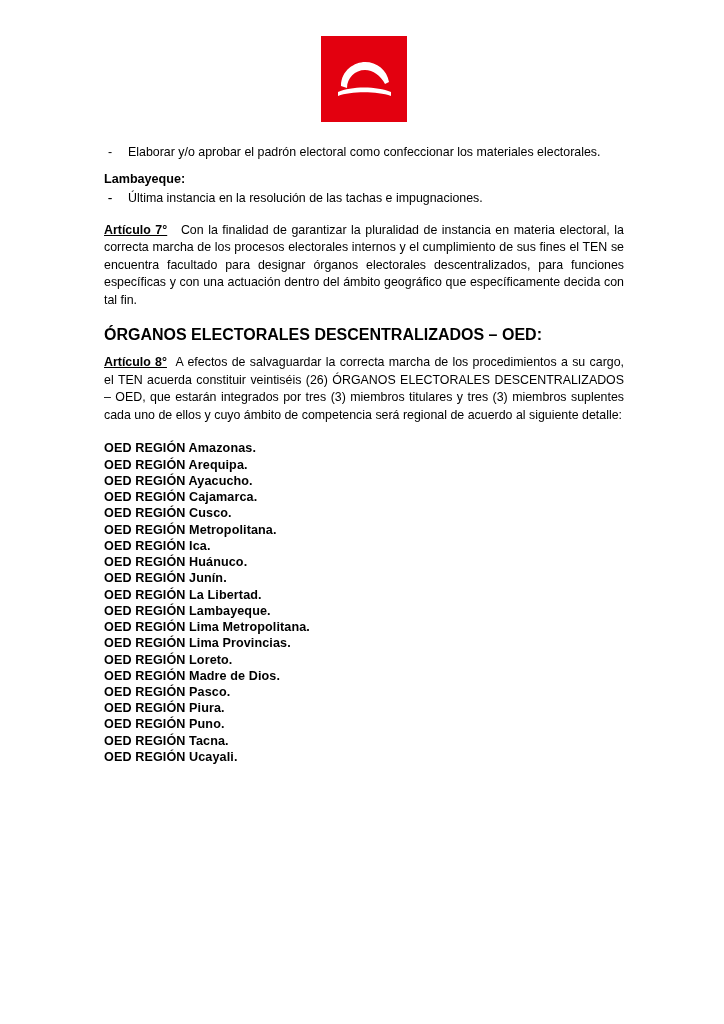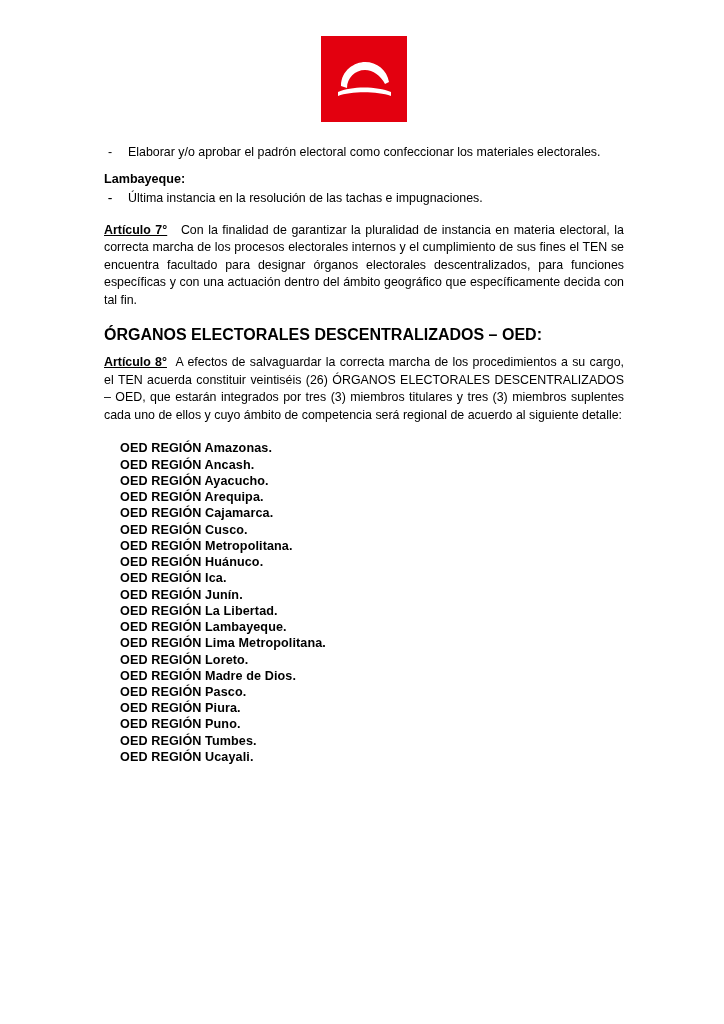--- a/index.html
+++ b/index.html
@@ -74,21 +74,21 @@
     font-weight: bold;
     text-decoration: underline;
   }
   .section-title {
     font-size: 16px;
     font-weight: bold;
     margin: 14px 0 0 0;
     line-height: 1.4;
   }
   .oed-list {
-    margin: 16px 0 0 16px;
+    margin: 16px 0 0 0;
     padding: 0;
     list-style: none;
   }
   .oed-item {
     font-size: 12.6px;
     font-weight: bold;
     line-height: 1.29;
     letter-spacing: 0.1px;
   }
 </style>
@@ -134,34 +134,34 @@
 
   <p class="section-title">ÓRGANOS ELECTORALES DESCENTRALIZADOS – OED:</p>
 
   <p class="para">
     <span class="art-label">Artículo 8°</span>
     <span>&nbsp;</span><span>A efectos de salvaguardar la correcta marcha de los procedimientos a su cargo, el TEN acuerda constituir veintiséis (26) ÓRGANOS ELECTORALES DESCENTRALIZADOS – OED, que estarán integrados por tres (3) miembros titulares y tres (3) miembros suplentes cada uno de ellos y cuyo ámbito de competencia será regional de acuerdo al siguiente detalle:</span>
   </p>
 
   <ul class="oed-list">
     <li class="oed-item">OED REGIÓN Amazonas.</li>
-    <li class="oed-item">OED REGIÓN Ancash.</li>
+    <li class="oed-item">OED REGIÓN Arequipa.</li>
     <li class="oed-item">OED REGIÓN Ayacucho.</li>
-    <li class="oed-item">OED REGIÓN Arequipa.</li>
     <li class="oed-item">OED REGIÓN Cajamarca.</li>
     <li class="oed-item">OED REGIÓN Cusco.</li>
     <li class="oed-item">OED REGIÓN Metropolitana.</li>
+    <li class="oed-item">OED REGIÓN Ica.</li>
     <li class="oed-item">OED REGIÓN Huánuco.</li>
-    <li class="oed-item">OED REGIÓN Ica.</li>
     <li class="oed-item">OED REGIÓN Junín.</li>
     <li class="oed-item">OED REGIÓN La Libertad.</li>
     <li class="oed-item">OED REGIÓN Lambayeque.</li>
     <li class="oed-item">OED REGIÓN Lima Metropolitana.</li>
+    <li class="oed-item">OED REGIÓN Lima Provincias.</li>
     <li class="oed-item">OED REGIÓN Loreto.</li>
     <li class="oed-item">OED REGIÓN Madre de Dios.</li>
     <li class="oed-item">OED REGIÓN Pasco.</li>
     <li class="oed-item">OED REGIÓN Piura.</li>
     <li class="oed-item">OED REGIÓN Puno.</li>
-    <li class="oed-item">OED REGIÓN Tumbes.</li>
+    <li class="oed-item">OED REGIÓN Tacna.</li>
     <li class="oed-item">OED REGIÓN Ucayali.</li>
   </ul>
 
 </div>
 
 </body></html>

